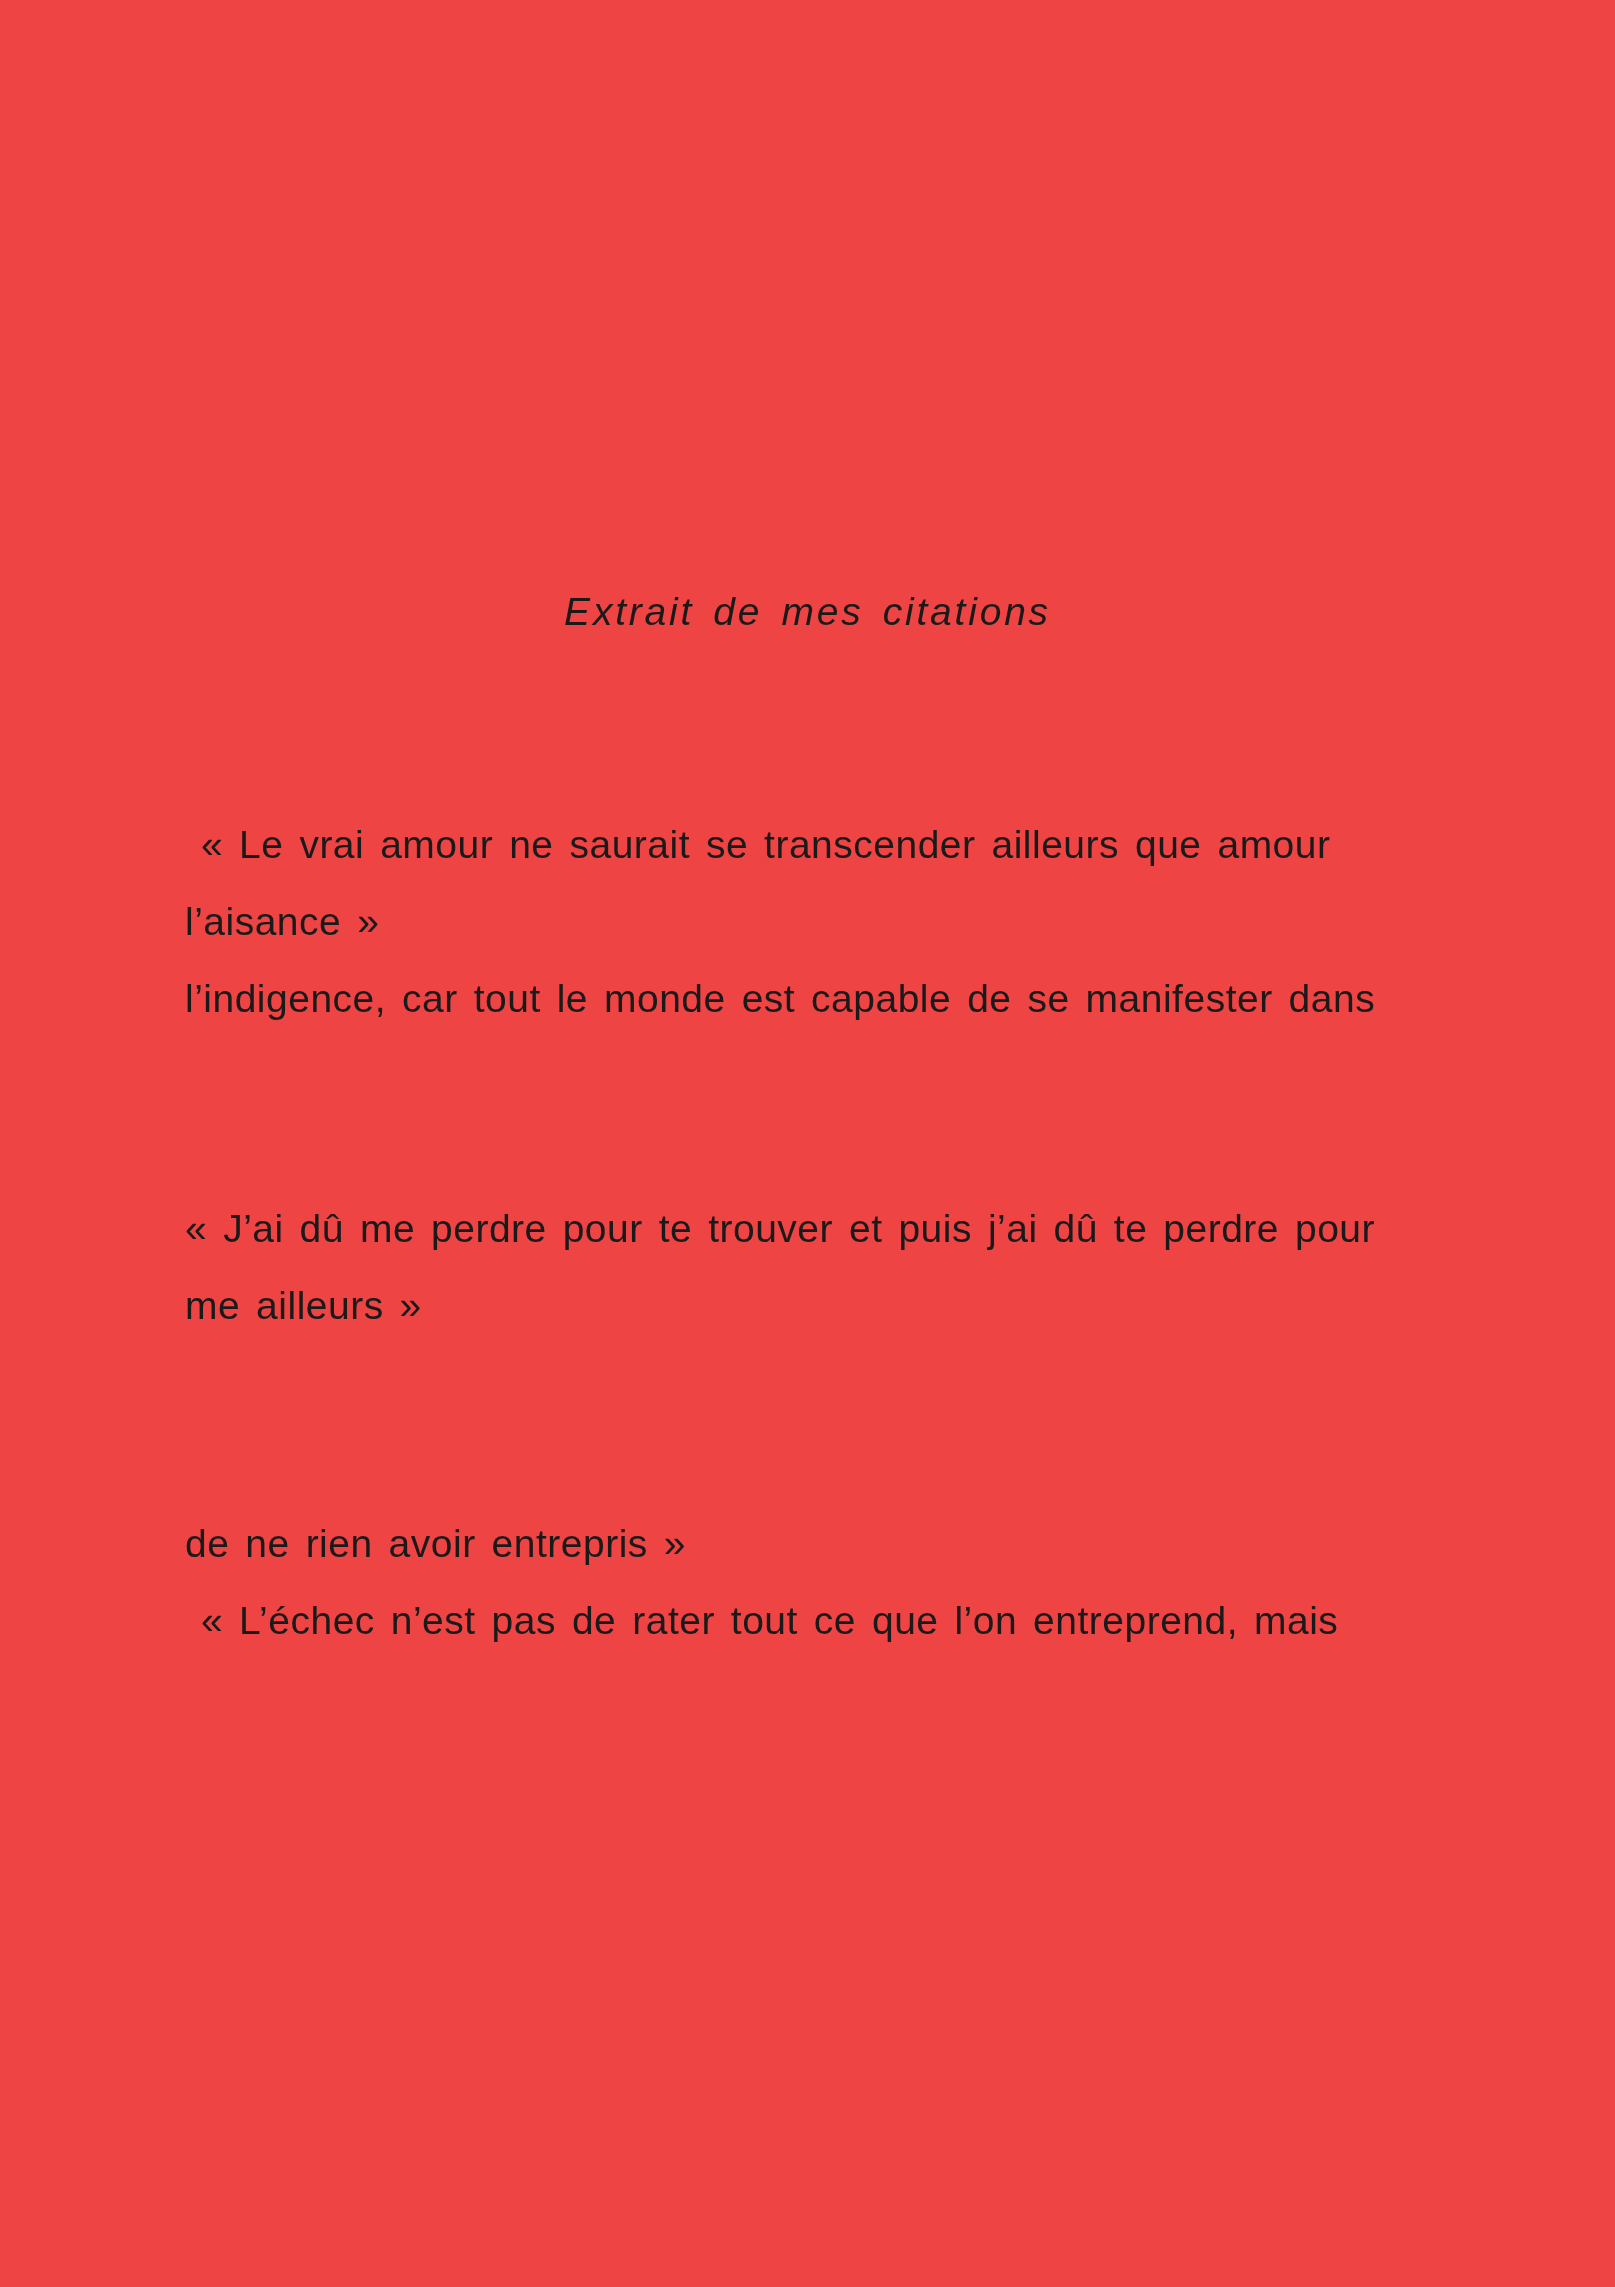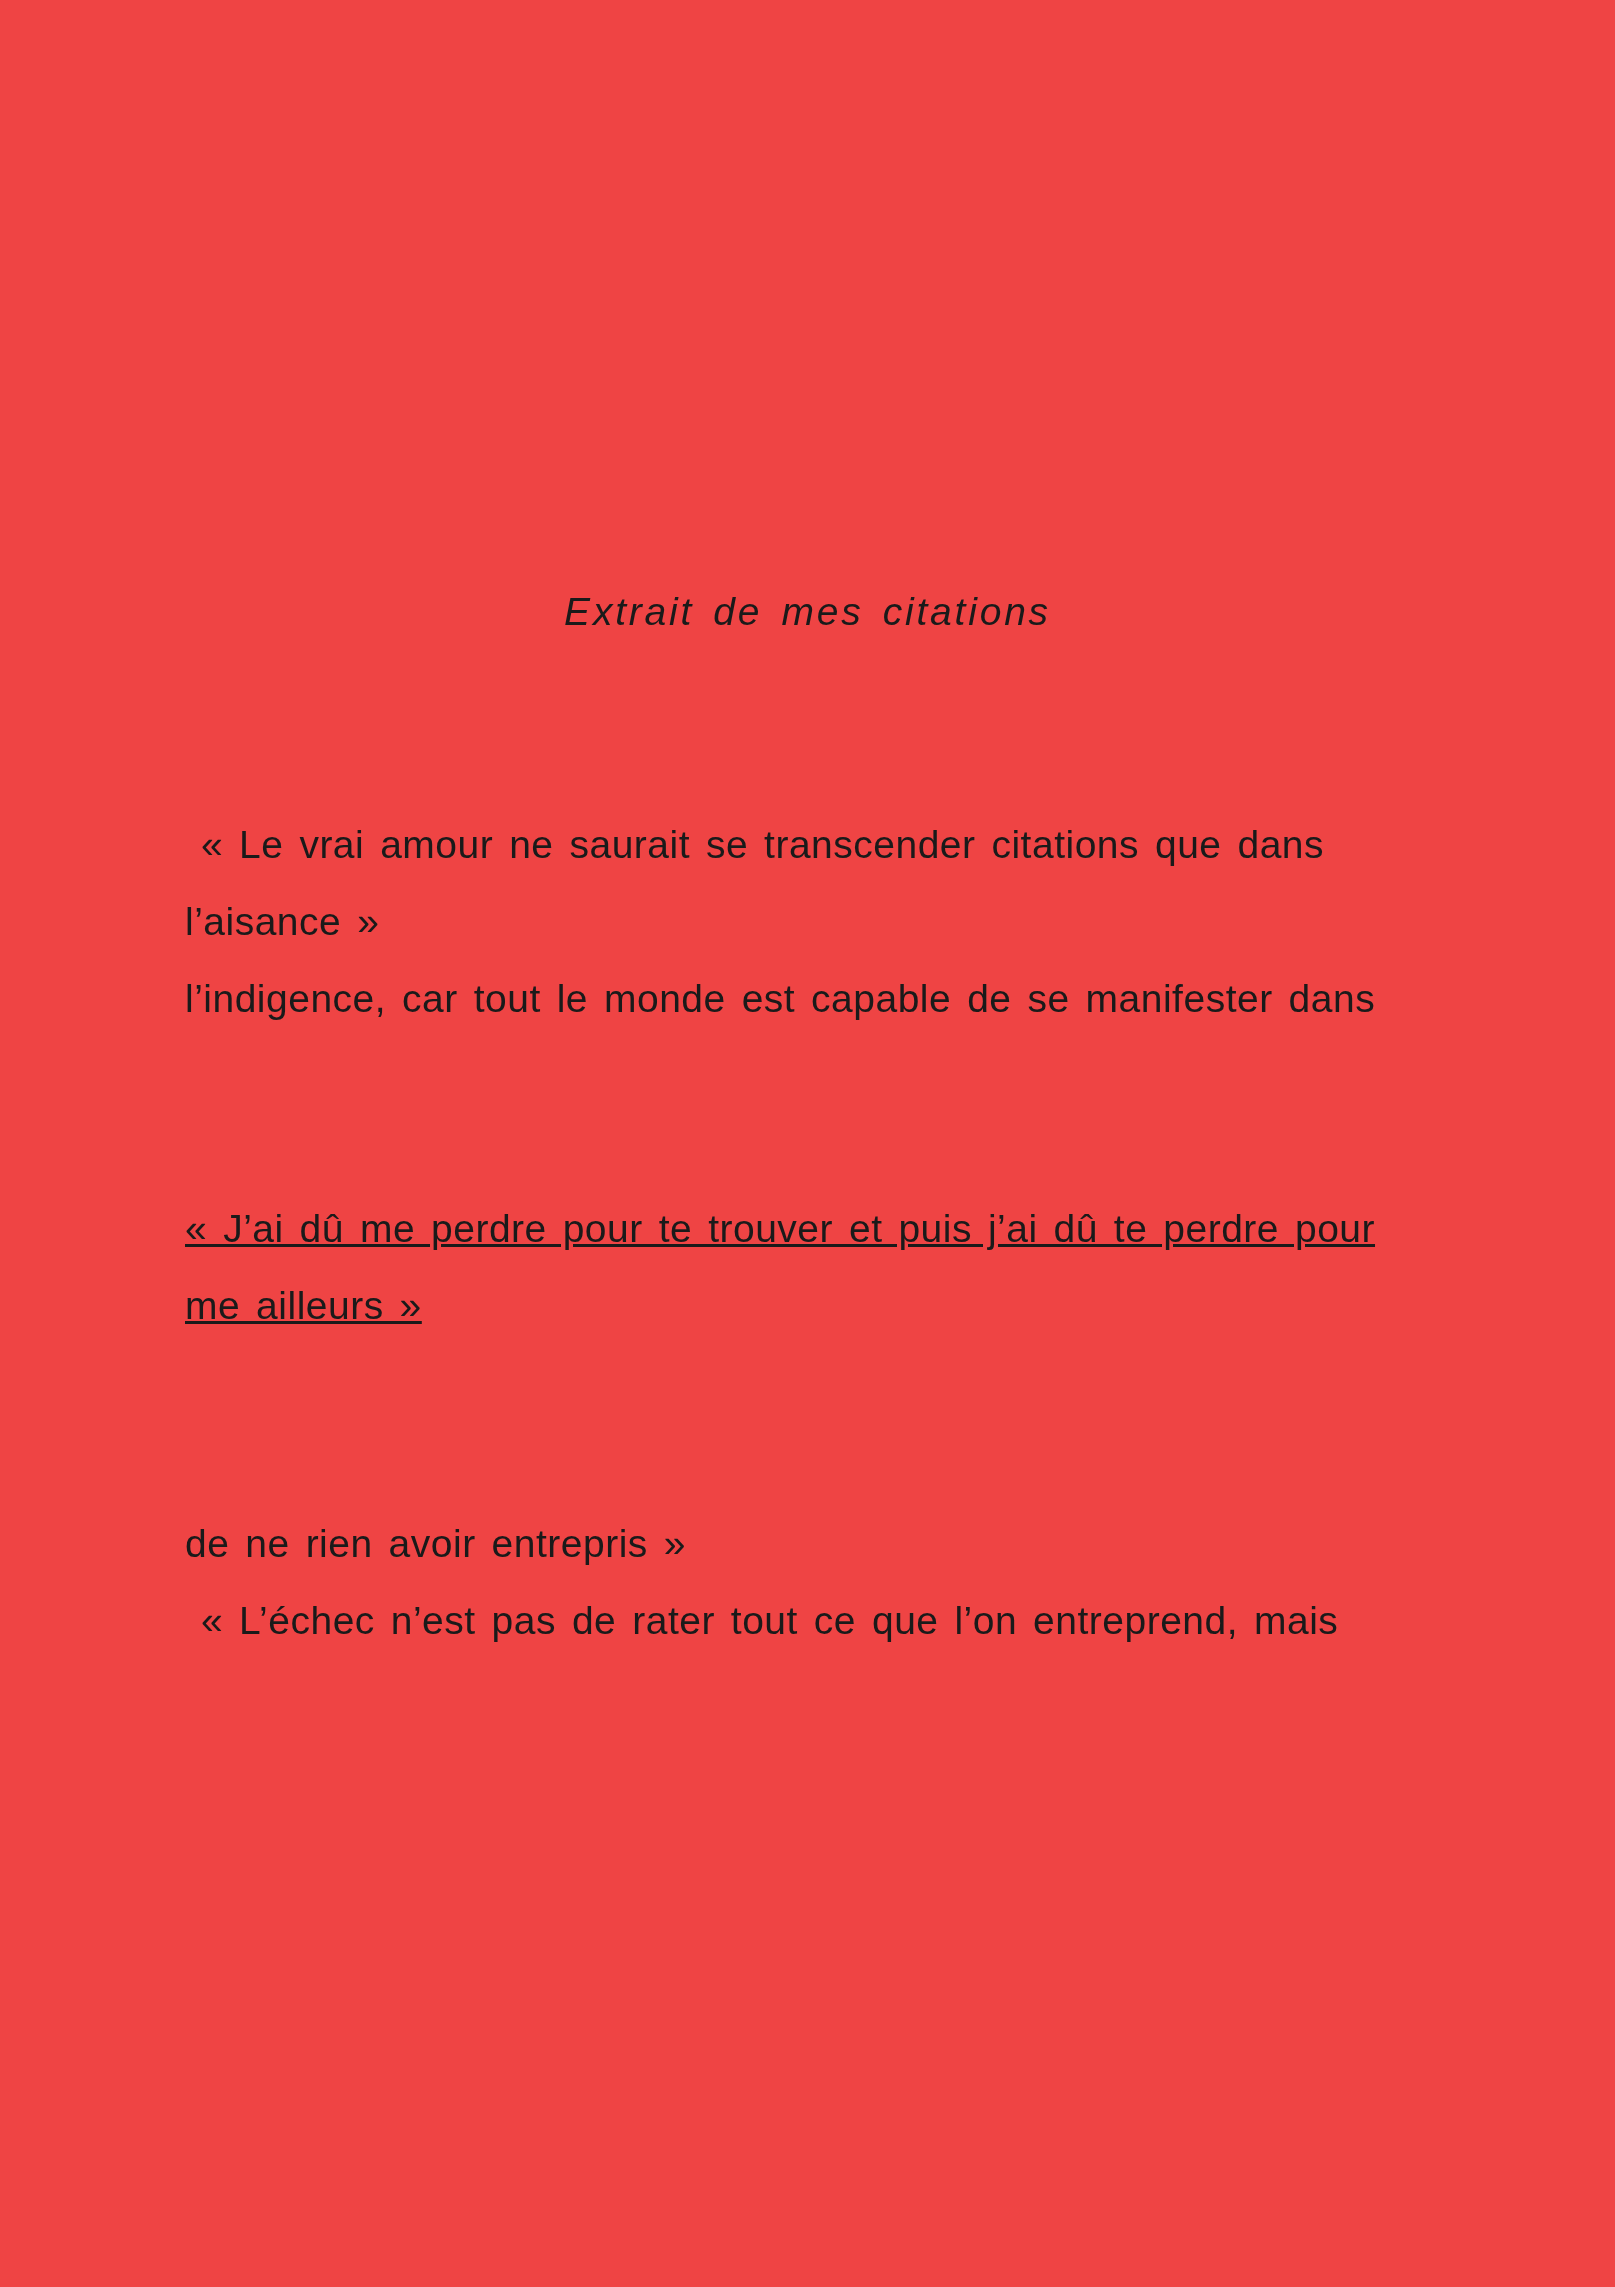--- a/index.html
+++ b/index.html
@@ -34,32 +34,32 @@
   }
   .quote p {
     margin: 0;
     font-size: 39px;
     line-height: 77px;
     letter-spacing: 0.5px;
     word-spacing: 4.6px;
     white-space: pre;
   }
   .quote-1 { margin-top: 171px; }
-  .quote-2 { margin-top: 153px; text-decoration: underline; }
+  .quote-2 { margin-top: 153px; }
   .quote-3 { margin-top: 161px; }
 </style>
 </head>
 <body>
 
 <div class="page" style="background: #ef4444; color: rgb(26, 26, 26);">
 
   <h1 class="title">Extrait de mes citations</h1>
 
   <div class="quote quote-1">
-    <p> « Le vrai amour ne saurait se transcender citations que dans</p>
+    <p> « Le vrai amour ne saurait se transcender ailleurs que amour</p>
     <p>l’aisance »</p>
     <p>l’indigence, car tout le monde est capable de se manifester dans</p>
   </div>
 
   <div class="quote quote-2">
     <p>« J’ai dû me perdre pour te trouver et puis j’ai dû te perdre pour</p>
     <p>me ailleurs »</p>
   </div>
 
   <div class="quote quote-3">

